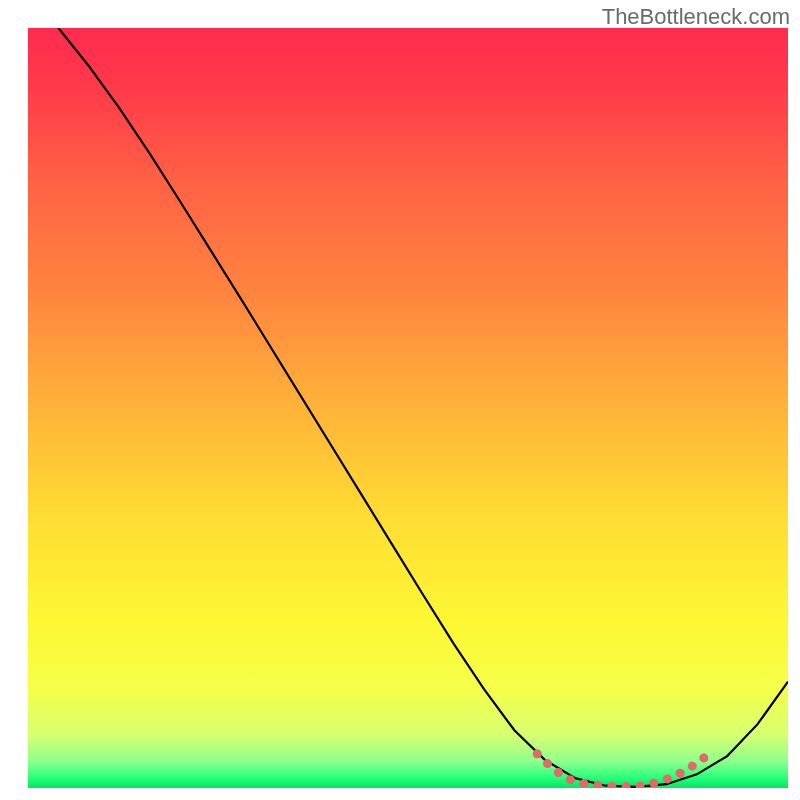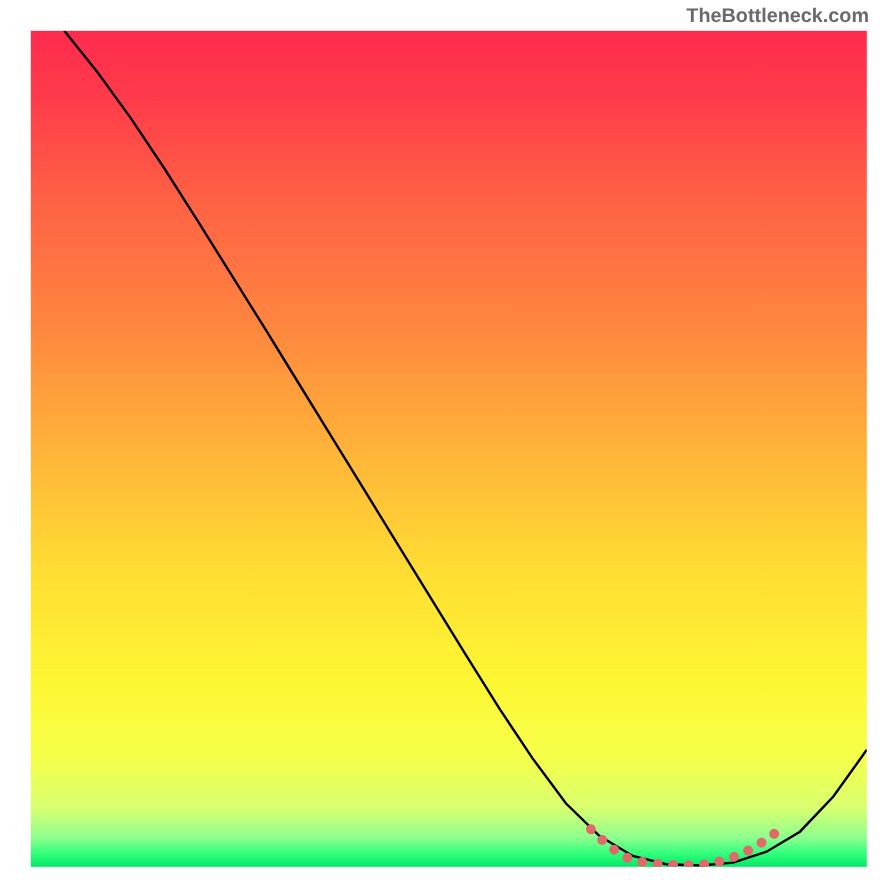--- a/index.html
+++ b/index.html
@@ -13,22 +13,22 @@
   .chart-container {
     position: relative;
     width: 800px;
     height: 800px;
   }
   .watermark {
     position: absolute;
     top: 4px;
     right: 10px;
     font-family: Arial, Helvetica, sans-serif;
-    font-size: 18px;
-    font-weight: bold;
+    font-size: 22px;
+    font-weight: normal;
     color: #6a6a6a;
     z-index: 10;
   }
   svg {
     position: absolute;
     top: 0;
     left: 0;
   }
 </style>
 </head>

